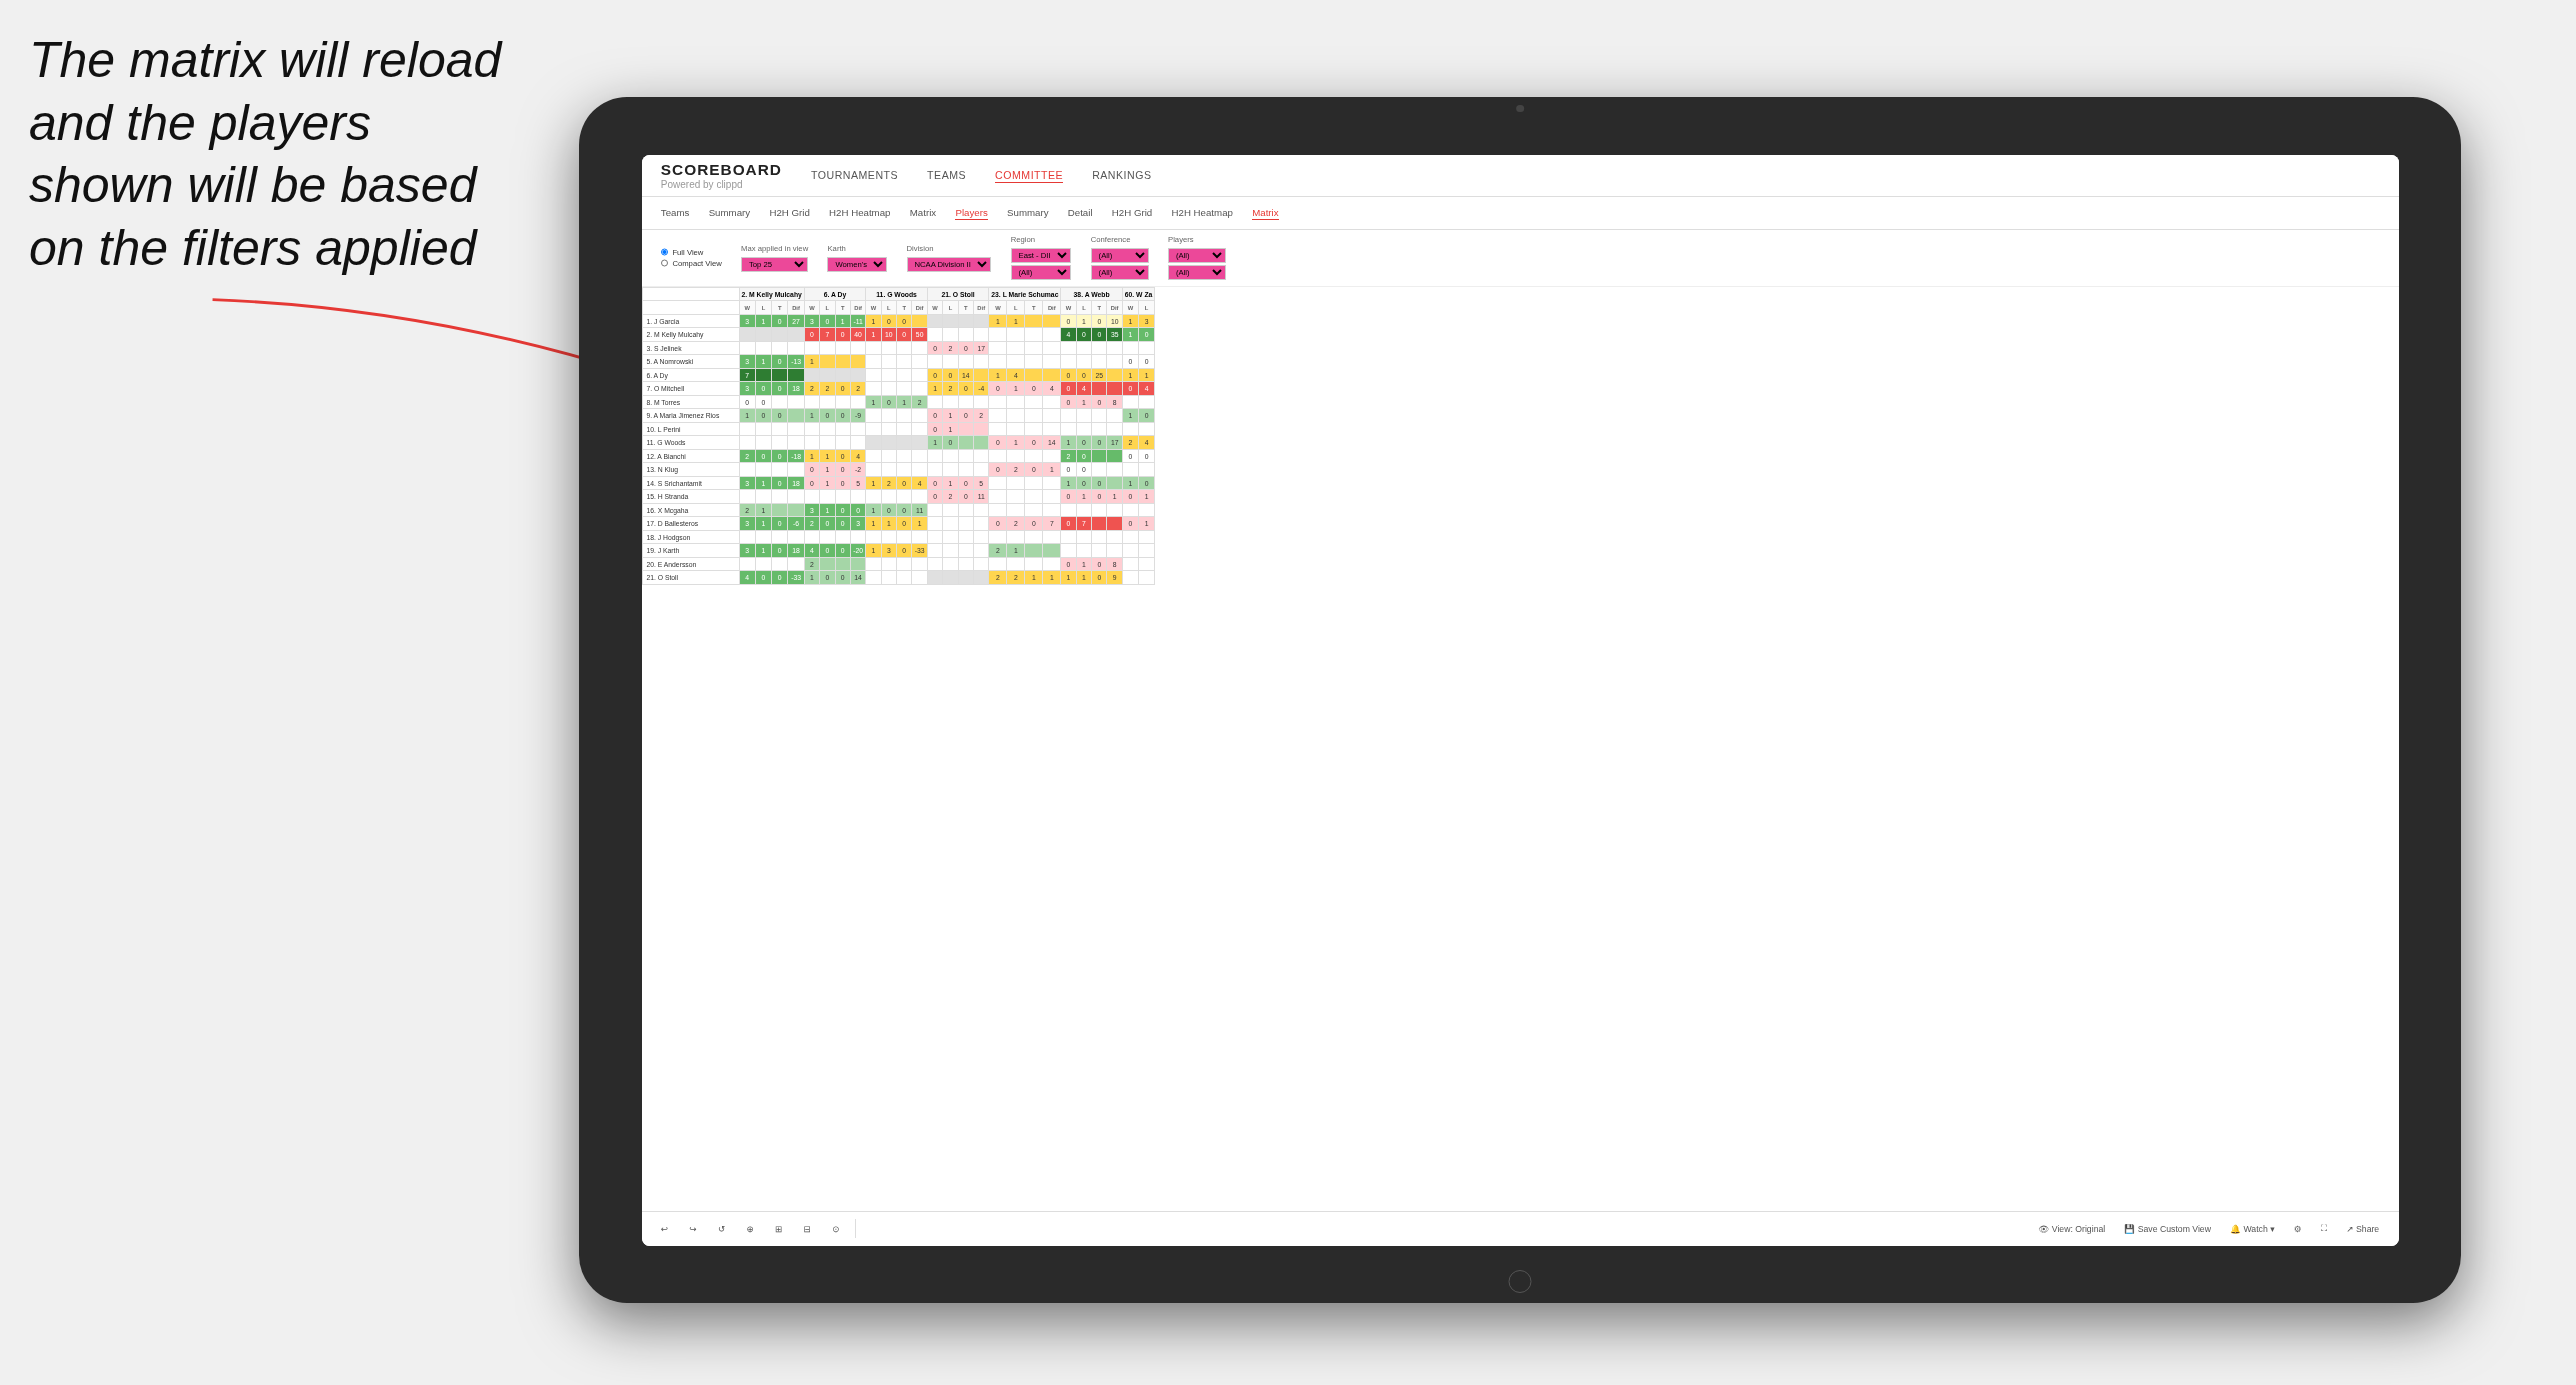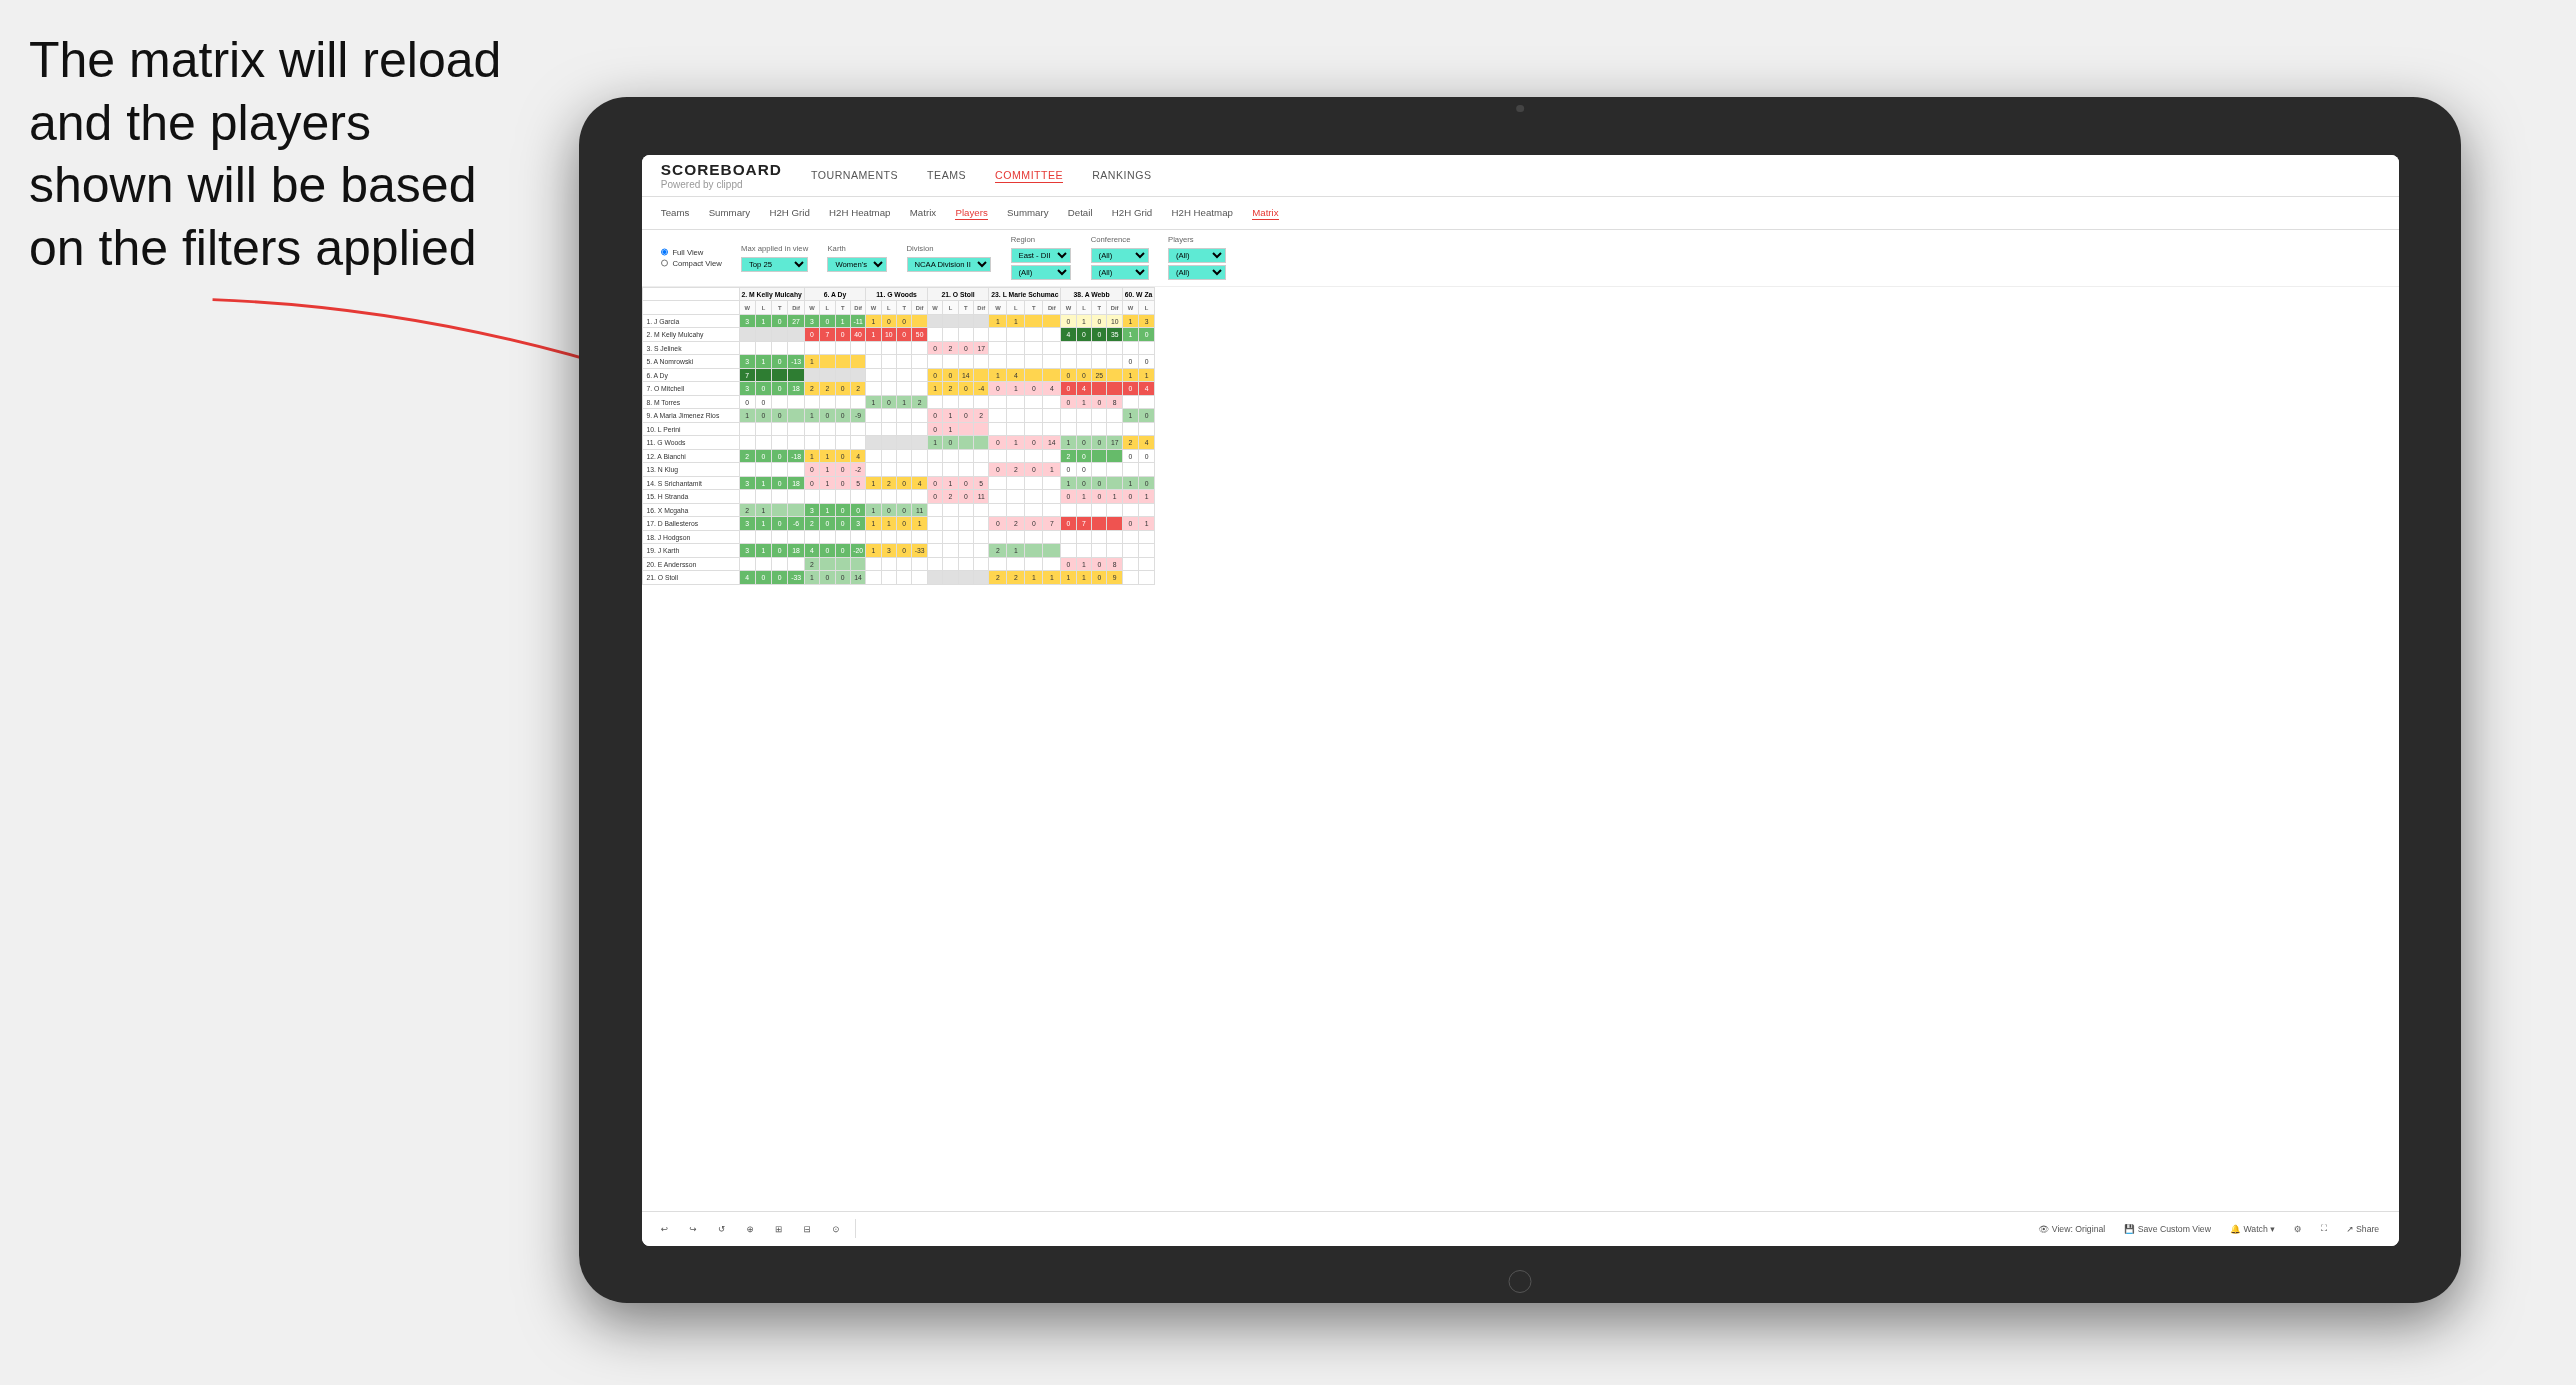--- a/index.html
+++ b/index.html
@@ -15,20 +15,21 @@
     
     .annotation-text {
       position: absolute;
       top: 29px;
       left: 29px;
       font-size: 50px;
       font-weight: 400;
       color: #111;
       line-height: 1.25;
       width: 483px;
+      font-style: italic;
     }
 
     
     .tablet {
       position: absolute;
       top: 97px;
       left: 579px;
       width: 1882px;
       height: 1206px;
       background: #2a2a2a;
@@ -154,21 +155,21 @@
     .filter-label {
       font-size: 7.7px;
       color: #666;
       margin-bottom: 1.9px;
     }
 
     .filter-select {
       font-size: 7.7px;
       border: 1px solid #ccc;
       padding: 1px 2.9px;
-      background: #5eead4;
+      background: #ec4899;
       min-width: 58px;
     }
 
     
     .matrix-area {
       overflow: auto;
       height: calc(100% - 42px - 33px - 44px - 25px);
       position: relative;
     }
 

